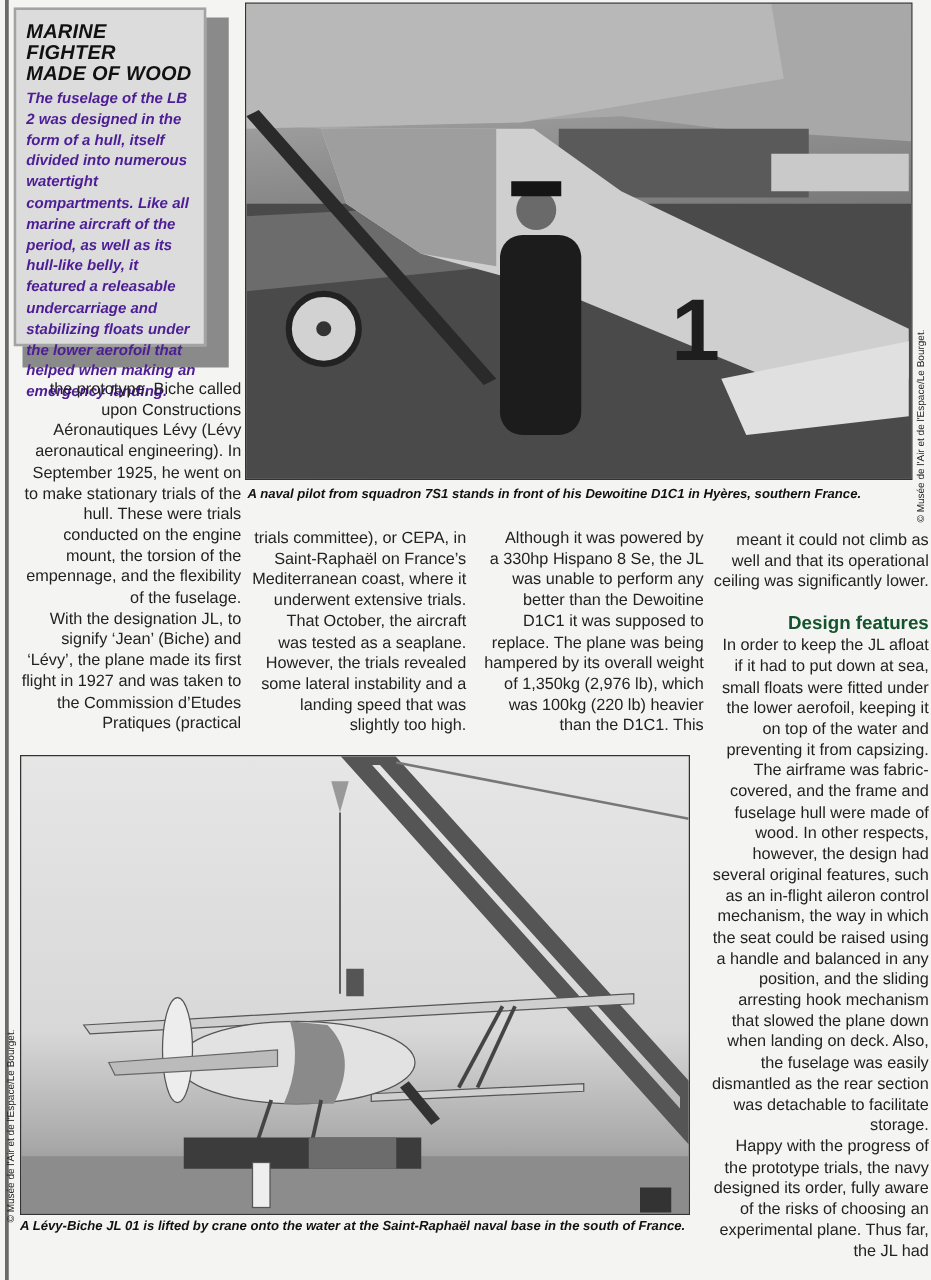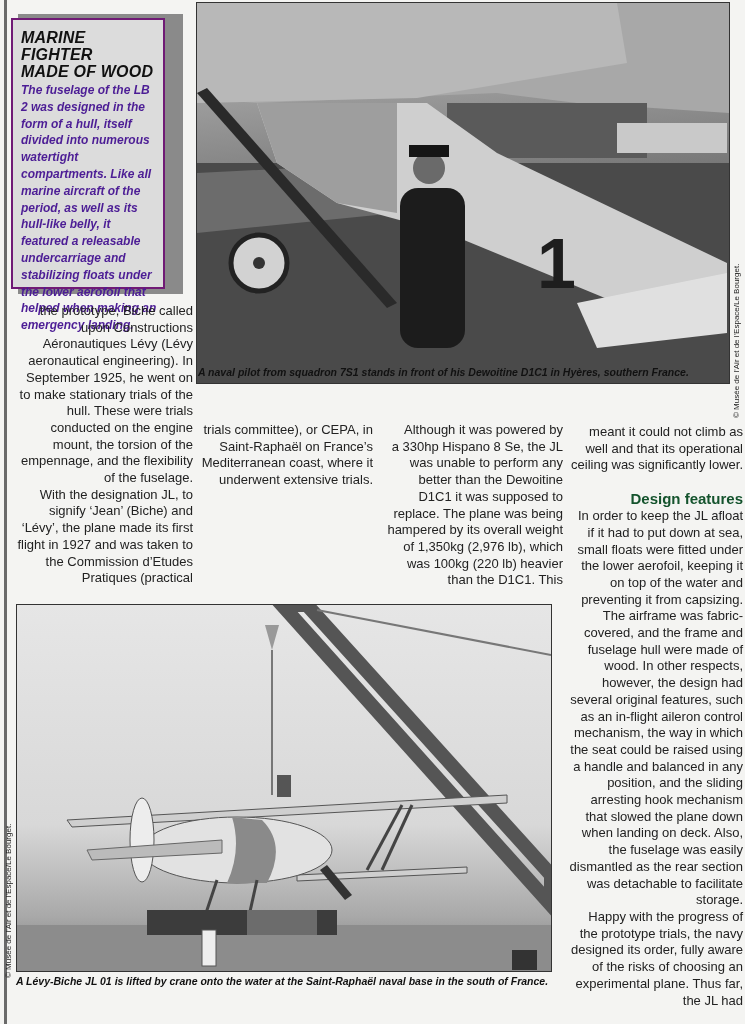--- a/index.html
+++ b/index.html
@@ -13,22 +13,22 @@
     position: absolute; left: 4px; top: 0; width: 3px; height: 1024px;
     background: #6a6a6a;
   }
   
   .sidebar-shadow {
     position: absolute; left: 18px; top: 14px; width: 165px; height: 280px;
     background: #8a8a8a;
   }
   .sidebar-box {
     position: absolute; left: 11px; top: 6px; width: 154px; height: 271px;
-    background: #dcdcdc; border: 2px solid #701a75;
-    padding: 4px 5px 0 8px; box-sizing: border-box; margin-top: 12px;
+    background: #dcdcdc; border: 2px solid #a3a3a3;
+    padding: 4px 5px 0 8px; box-sizing: border-box;
   }
   .sidebar-title {
     font-weight: bold; font-style: italic; font-size: 16px; line-height: 17px;
     color: #111; margin: 5px 0 2px 0; letter-spacing: 0.2px;
   }
   .sidebar-body {
     font-weight: bold; font-style: italic; font-size: 12px; line-height: 16.8px;
     color: #4c1d95; margin: 0;
   }
   
@@ -51,21 +51,21 @@
     position: absolute; font-size: 8px; color: #222; white-space: nowrap;
     transform-origin: left top; transform: rotate(-90deg);
   }
   .credit-top { left: 732px; top: 418px; }
   .credit-bottom { left: 4px; top: 978px; }
   
   .caption {
     position: absolute; font-weight: bold; font-style: italic; font-size: 10.5px;
     line-height: 17px; color: #111; margin: 0;
   }
-  .caption-top { left: 198px; top: 364px; width: 540px; }
+  .caption-top { left: 198px; top: 387px; width: 540px; }
   .caption-bottom { left: 16px; top: 973px; width: 560px; }
   
   .col {
     position: absolute; font-size: 13px; line-height: 16.7px; color: #222;
     margin: 0;
     text-align: right;
   }
   .col p { margin: 0; }
   .col p.indent { text-indent: 14px; }
   .col1 { left: 13px; top: 303px; width: 180px; }
@@ -122,20 +122,21 @@
 </div>
 <div class="credit credit-top">© Musée de l'Air et de l'Espace/Le Bourget.</div>
 <p class="caption caption-top">A naval pilot from squadron 7S1 stands in front of his Dewoitine D1C1 in Hyères, southern France.</p>
 
 <div class="col col1">
   <p>the prototype, Biche called upon Constructions Aéronautiques Lévy (Lévy aeronautical engineering). In September 1925, he went on to make stationary trials of the hull. These were trials conducted on the engine mount, the torsion of the empennage, and the flexibility of the fuselage.</p>
   <p class="indent">With the designation JL, to signify ‘Jean’ (Biche) and ‘Lévy’, the plane made its first flight in 1927 and was taken to the Commission d’Etudes Pratiques (practical</p>
 </div>
 <div class="col col2">
   <p>trials committee), or CEPA, in Saint-Raphaël on France’s Mediterranean coast, where it underwent extensive trials.</p>
+  <p class="indent">That October, the aircraft was tested as a seaplane. However, the trials revealed some lateral instability and a landing speed that was slightly too high.</p>
 </div>
 <div class="col col3">
   <p class="indent">Although it was powered by a 330hp Hispano 8 Se, the JL was unable to perform any better than the Dewoitine D1C1 it was supposed to replace. The plane was being hampered by its overall weight of 1,350kg (2,976 lb), which was 100kg (220 lb) heavier than the D1C1. This</p>
 </div>
 <div class="col col4" style="top:424px;">
   <p>meant it could not climb as well and that its operational ceiling was significantly lower.</p>
   <p class="subhead">Design features</p>
   <p>In order to keep the JL afloat if it had to put down at sea, small floats were fitted under the lower aerofoil, keeping it on top of the water and preventing it from capsizing.</p>
   <p class="indent">The airframe was fabric-covered, and the frame and fuselage hull were made of wood. In other respects, however, the design had several original features, such as an in-flight aileron control mechanism, the way in which the seat could be raised using a handle and balanced in any position, and the sliding arresting hook mechanism that slowed the plane down when landing on deck. Also, the fuselage was easily dismantled as the rear section was detachable to facilitate storage.</p>
   <p class="indent">Happy with the progress of the prototype trials, the navy designed its order, fully aware of the risks of choosing an experimental plane. Thus far, the JL had</p>

